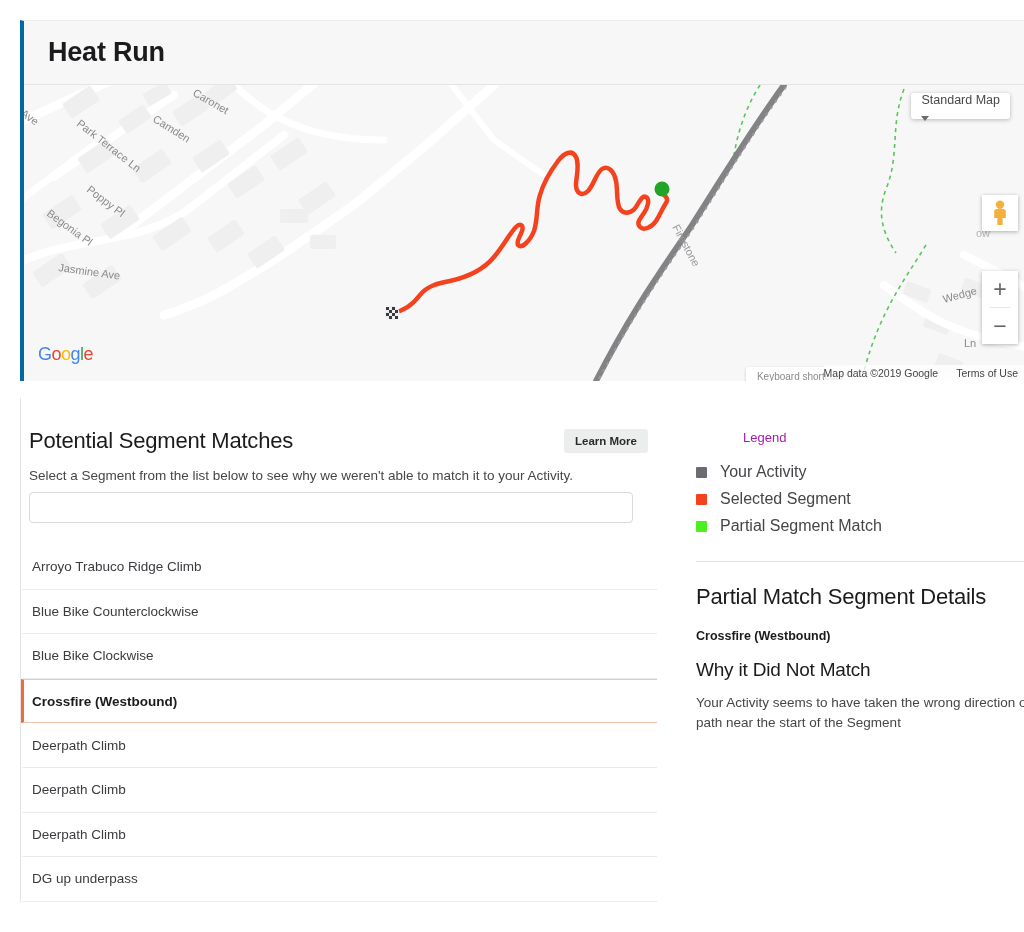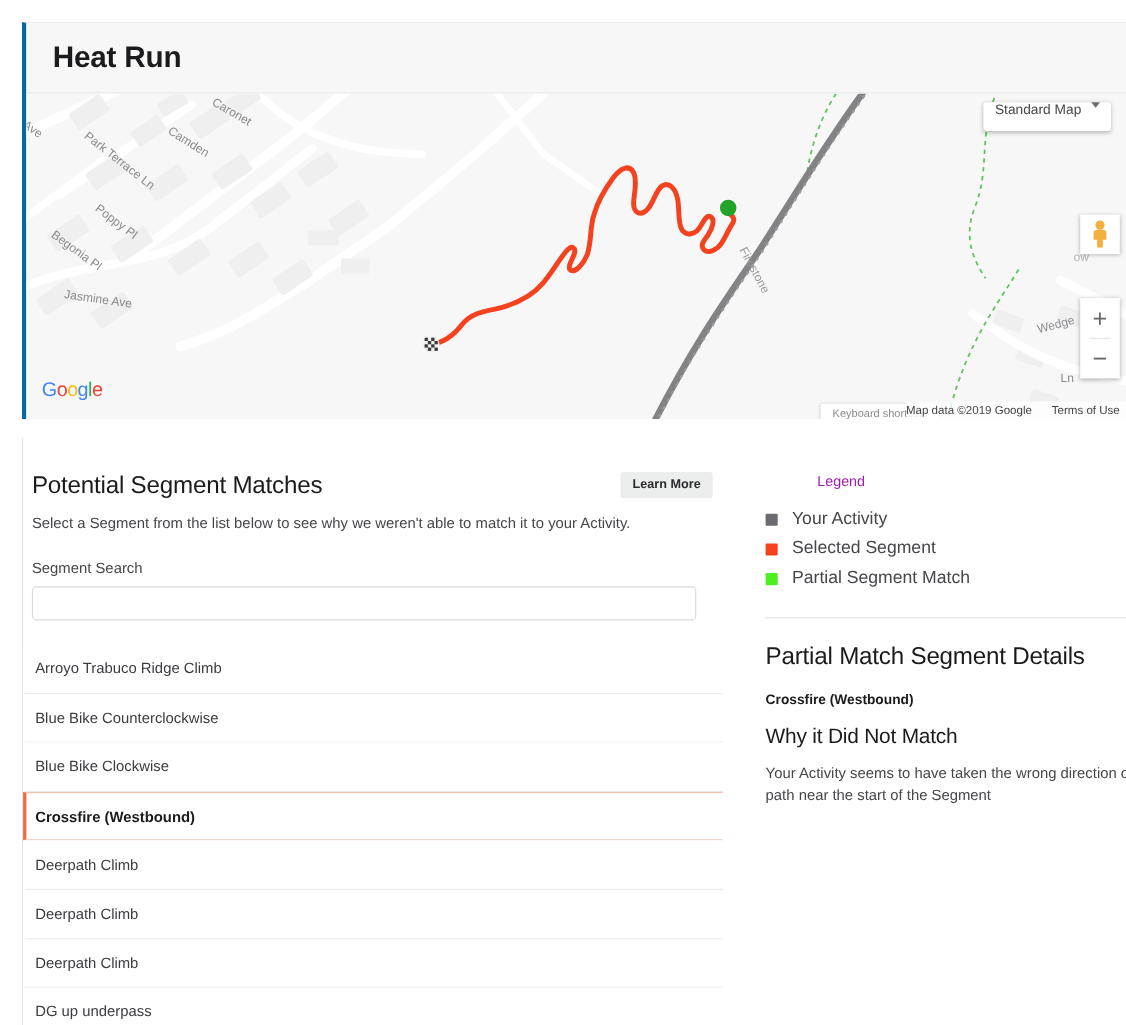--- a/index.html
+++ b/index.html
@@ -39,21 +39,21 @@
     font-family: "Liberation Sans", sans-serif;
     font-size: 11px; fill: #8a8a8f; font-weight: 400;
   }
 
   .map-type-btn {
     position: absolute; right: 18px; top: 8px;
     background: #ffffff; border-radius: 3px;
     box-shadow: 0 1px 4px rgba(0,0,0,.26);
     height: 26px; padding: 0 10px;
     display: flex; align-items: flex-start; gap: 9px;
-    font-size: 12.5px; color: #484848; cursor: pointer;
+    font-size: 12.5px; color: #484848; cursor: pointer; flex-direction: column;
   }
   .caret { width:0;height:0;border-left:4px solid transparent;border-right:4px solid transparent;border-top:5px solid #6b6b6b; }
 
   .pegman {
     position: absolute; right: 10px; top: 110px;
     width: 36px; height: 36px; background:#fff;
     box-shadow: 0 1px 4px rgba(0,0,0,.3);
     display:flex;align-items:center;justify-content:center; cursor:pointer;
   }
   .zoom-ctrl {
@@ -280,21 +280,20 @@
 
   <div class="body-wrap">
 
     <div class="col-left">
       <div class="sec-head-row">
         <div class="h2">Potential Segment Matches</div>
         <button class="learn-more">Learn More</button>
       </div>
       <div class="sub">Select a Segment from the list below to see why we weren't able to match it to your Activity.</div>
 
-      <div class="field-label">Segment Search</div>
       <input class="search-input" type="text" placeholder="" style="">
 
       <div class="seg-list">
         <div class="seg-item">Arroyo Trabuco Ridge Climb</div>
         <div class="seg-item">Blue Bike Counterclockwise</div>
         <div class="seg-item">Blue Bike Clockwise</div>
         <div class="seg-item selected">Crossfire (Westbound)</div>
         <div class="seg-item">Deerpath Climb</div>
         <div class="seg-item">Deerpath Climb</div>
         <div class="seg-item">Deerpath Climb</div>

